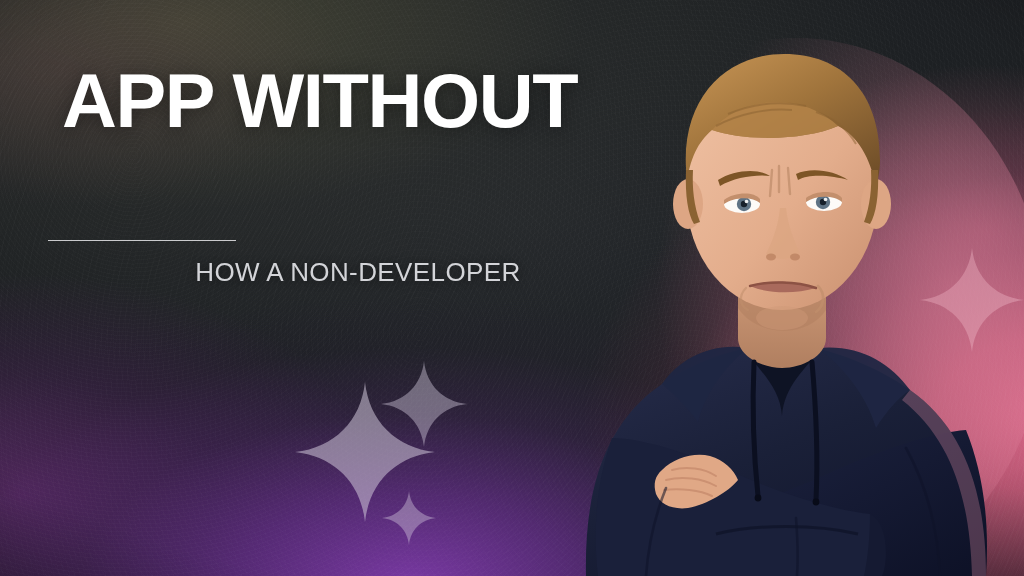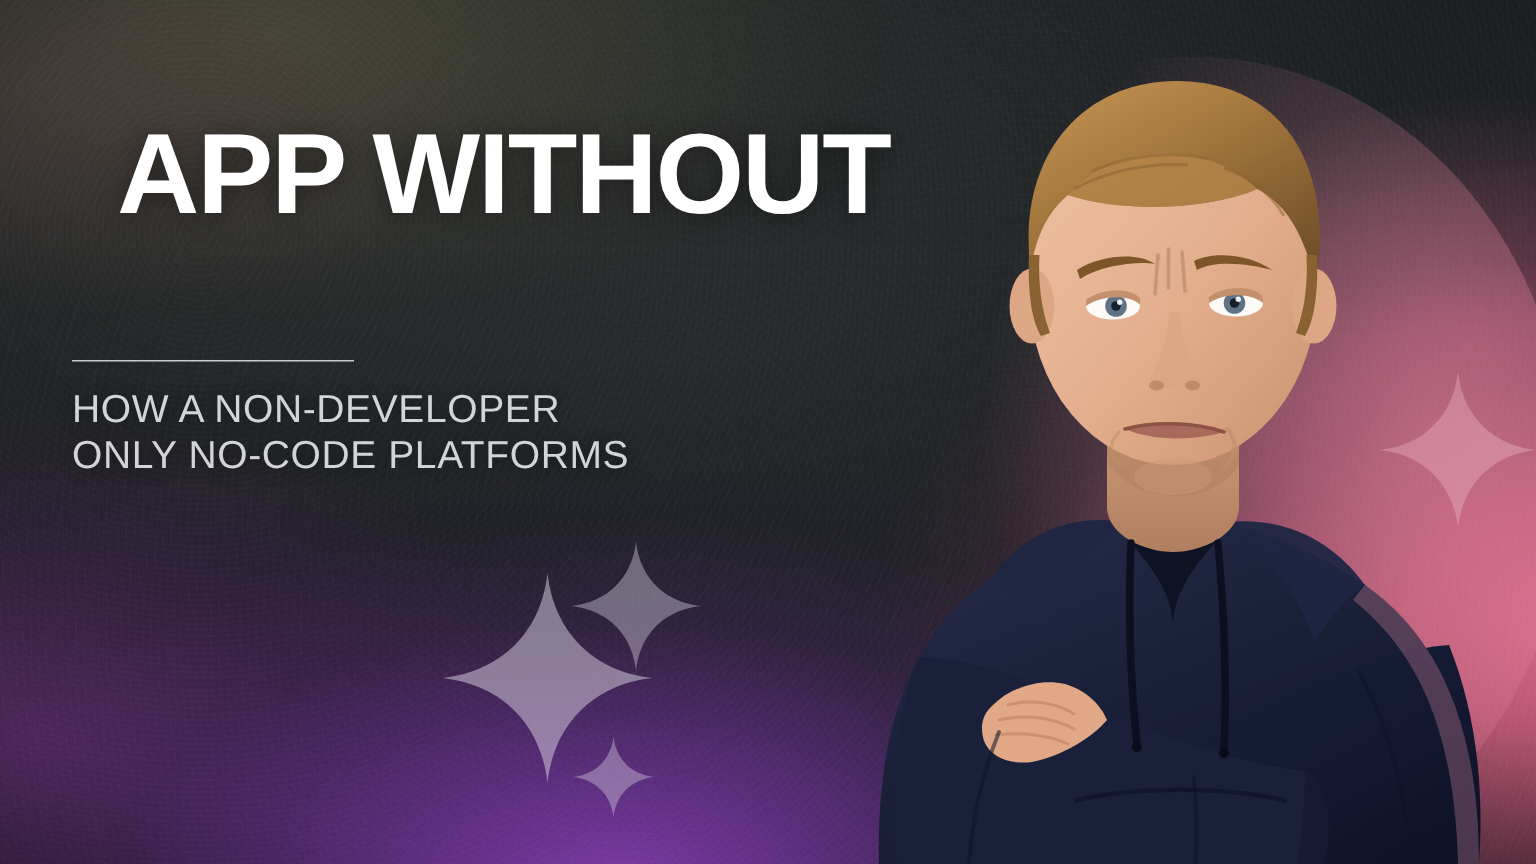--- a/index.html
+++ b/index.html
@@ -57,21 +57,21 @@
   
   .sparkle{position:absolute;pointer-events:none;}
   .sparkle svg{display:block;width:100%;height:100%;}
 
   
   #text-block{position:absolute;left:0;top:0;width:700px;height:576px;}
 
   #headline{
     position:absolute;left:62px;top:66px;
     width:640px;
-    margin:16px;
+    margin:0;
     color:#ffffff;
     font-family:"Liberation Sans","DejaVu Sans",sans-serif;
     font-weight:700;
     font-size:76px;
     line-height:.93;
     letter-spacing:-1.4px;
     text-transform:uppercase;
     text-shadow:0 2px 18px rgba(0,0,0,.40);
   }
   #headline .hl-line{display:block;white-space:nowrap;}
@@ -86,20 +86,21 @@
     position:absolute;left:48px;top:257px;
     width:620px;margin:0;
     color:#d3d4d8;
     font-family:"Liberation Sans","DejaVu Sans",sans-serif;
     font-weight:400;
     font-size:26px;
     line-height:31px;
     letter-spacing:.4px;
     text-transform:uppercase;
     text-shadow:0 1px 10px rgba(0,0,0,.45);
+    text-align:center;
   }
   #subtitle .sub-line{display:block;white-space:nowrap;}
 
   
   #person{
     position:absolute;
     left:466px;top:18px;
     width:560px;height:558px;
   }
   #person svg{display:block;width:100%;height:100%;}
@@ -295,18 +296,17 @@
   <div id="text-block">
 
     <h1 id="headline">
       <span class="hl-line">APP WITHOUT</span>
     </h1>
 
     <div id="divider"></div>
 
     <p id="subtitle">
       <span class="sub-line">HOW A NON-DEVELOPER</span>
-      <span class="sub-line">ONLY NO-CODE PLATFORMS</span>
     </p>
 
   </div>
 
 </div>
 
 </body></html>

